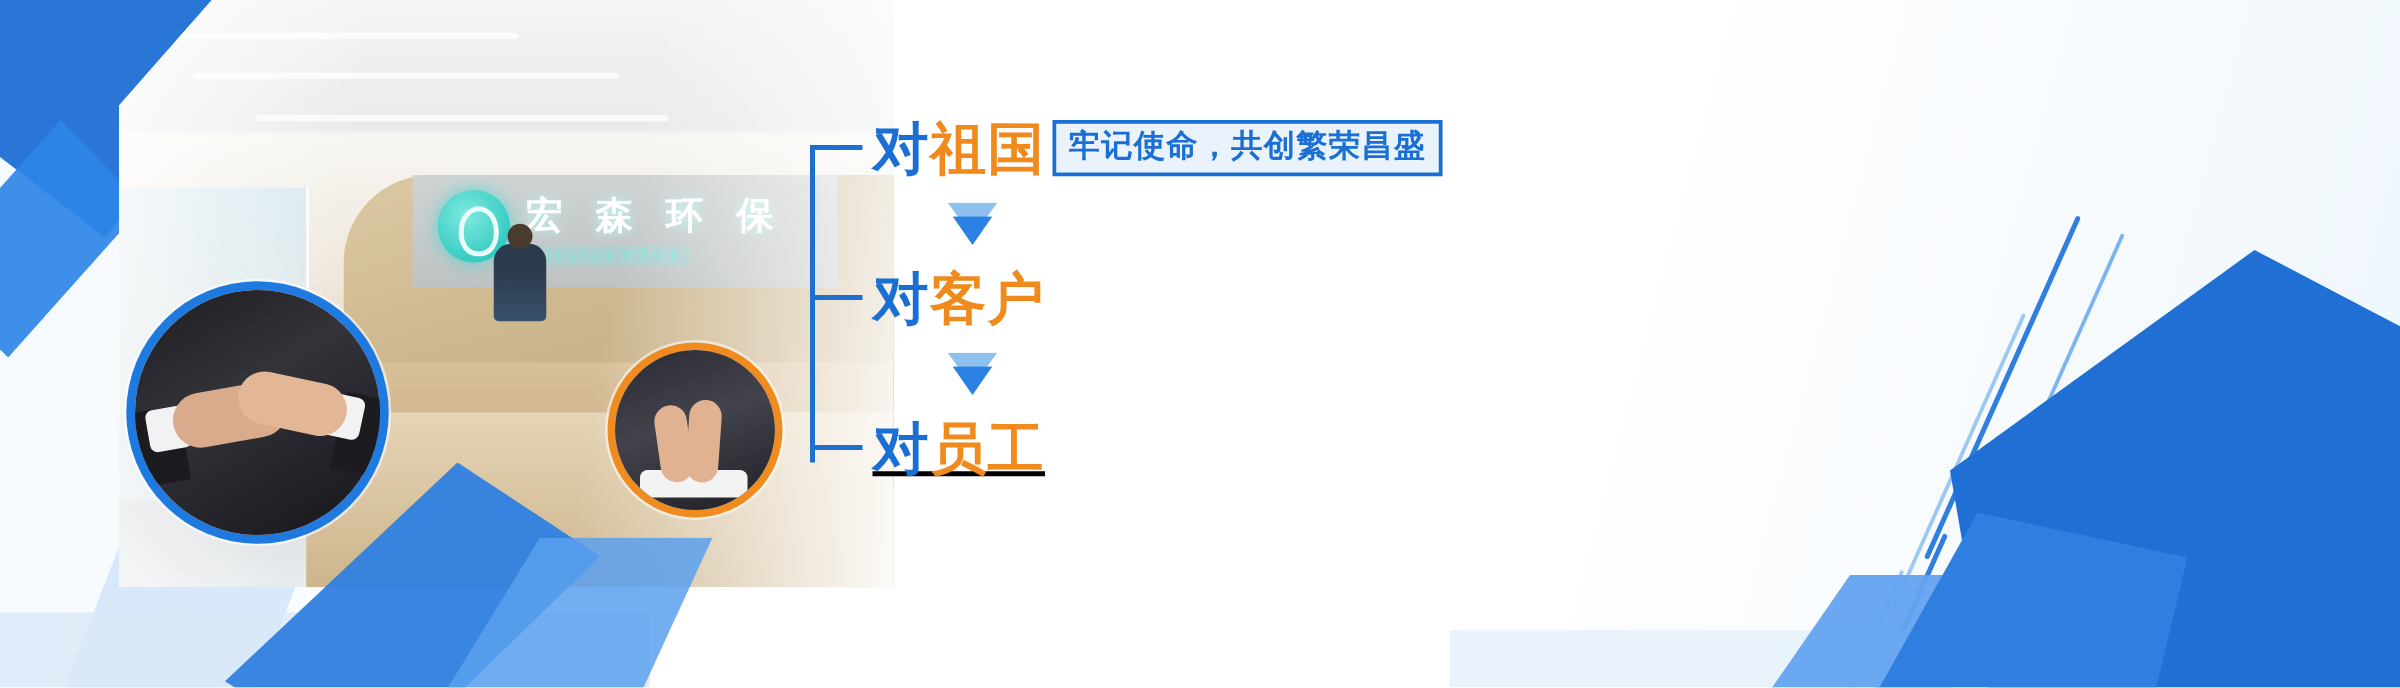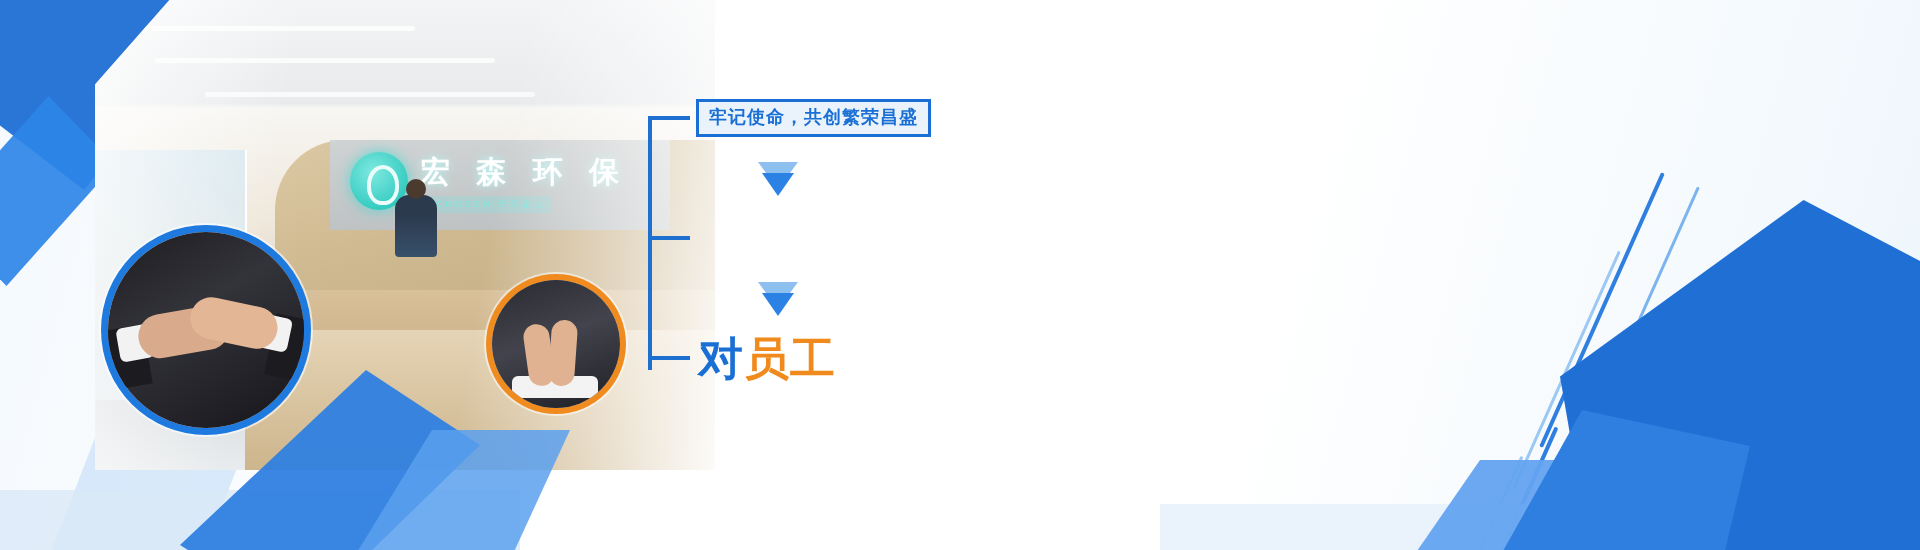--- a/index.html
+++ b/index.html
@@ -98,28 +98,28 @@
   .rl1{left:1600px;top:160px;width:4px;height:300px;background:#2f7fe0;transform:rotate(24deg);}
   .rl2{left:1640px;top:175px;width:3px;height:280px;background:#7cb4ef;transform:rotate(24deg);}
   .rl3{left:1565px;top:240px;width:3px;height:260px;background:#9cc8f4;transform:rotate(24deg);}
   .rl4{left:1520px;top:420px;width:4px;height:170px;background:#2f7fe0;transform:rotate(24deg);}
   .rl5{left:1490px;top:450px;width:3px;height:150px;background:#9cc8f4;transform:rotate(24deg);}
 
   
   .content{position:absolute;left:648px;top:78px;width:800px;height:330px;}
   .spine{position:absolute;left:0;top:40px;width:4px;height:252px;background:#1d6fd0;}
   .row{position:absolute;left:0;display:flex;align-items:center;height:56px;}
-  .row-1{top:12px;} .row-2{top:132px;} .row-3{top:252px;}
+  .row-1{top:12px;} .row-2{top:132px;} .row-3{top:252px;text-decoration:underline;}
   .tick{width:42px;height:4px;background:#1d6fd0;flex:0 0 auto;}
   .head{font-size:45px;font-weight:bold;line-height:1;white-space:nowrap;
     letter-spacing:1px;margin-left:8px;}
   .head .b{color:#1a6fd4;}
   .head .o{color:#f08a1c;}
   .slogan{margin-left:6px;border:3px solid #1a6fd4;background:#eaf3fc;
-    color:#1a6fd4;font-size:18px;font-weight:bold;letter-spacing:1px;
+    color:#1a6fd4;font-size:25px;font-weight:bold;letter-spacing:1px;
     padding:6px 10px 8px;white-space:nowrap;line-height:1;}
   .arrow{position:absolute;left:110px;width:40px;height:34px;}
   .arrow-1{top:84px;} .arrow-2{top:204px;}
   .arrow .top{position:absolute;left:0;top:0;width:40px;height:12px;background:#8dc0ee;
     clip-path:polygon(0 0,100% 0,78% 100%,22% 100%);}
   .arrow .bot{position:absolute;left:4px;top:11px;width:32px;height:23px;background:#2b82e4;
     clip-path:polygon(0 0,100% 0,50% 100%);}
 </style>
 </head>
 <body>
@@ -164,30 +164,36 @@
 
   <div class="deco bl-band"></div>
   <div class="deco bl-tri-a"></div>
   <div class="deco bl-tri-b"></div>
 
   <div class="content">
     <div class="spine"></div>
 
     <div class="row row-1">
       <div class="tick"></div>
+      <div class="head">
+        <span class="b">对</span><span class="o">祖国</span>
+      </div>
       <div class="slogan">牢记使命，共创繁荣昌盛</div>
     </div>
 
     <div class="arrow arrow-1">
       <div class="top"></div>
       <div class="bot"></div>
     </div>
 
     <div class="row row-2">
       <div class="tick"></div>
+      <div class="head">
+        <span class="b">对</span><span class="o">客户</span>
+      </div>
     </div>
 
     <div class="arrow arrow-2">
       <div class="top"></div>
       <div class="bot"></div>
     </div>
 
     <div class="row row-3">
       <div class="tick"></div>
       <div class="head">

